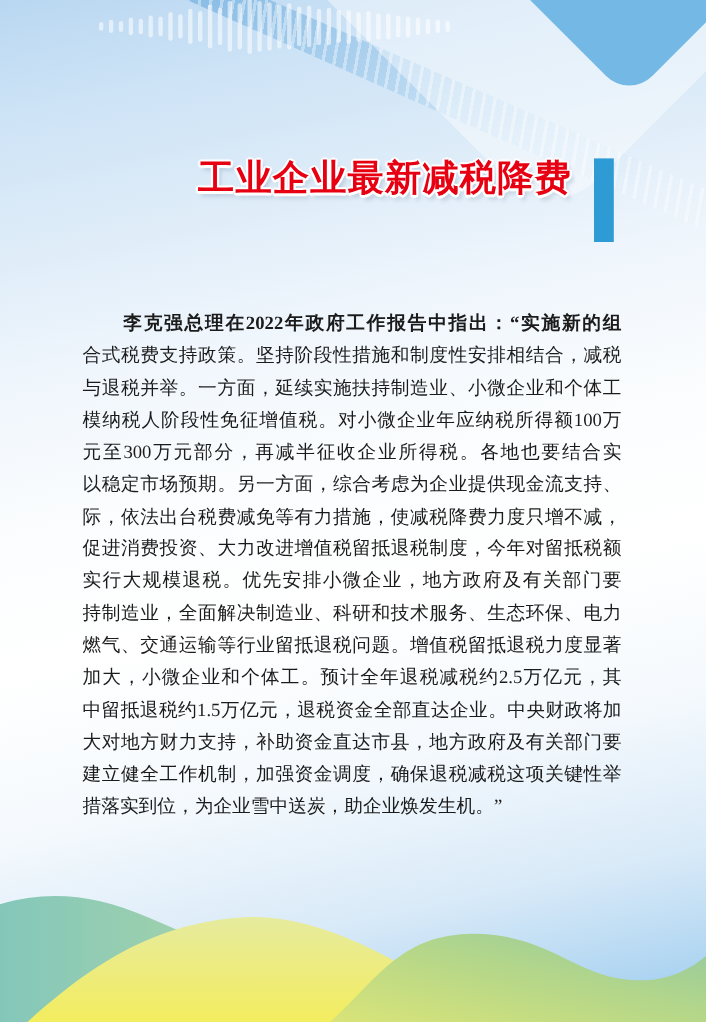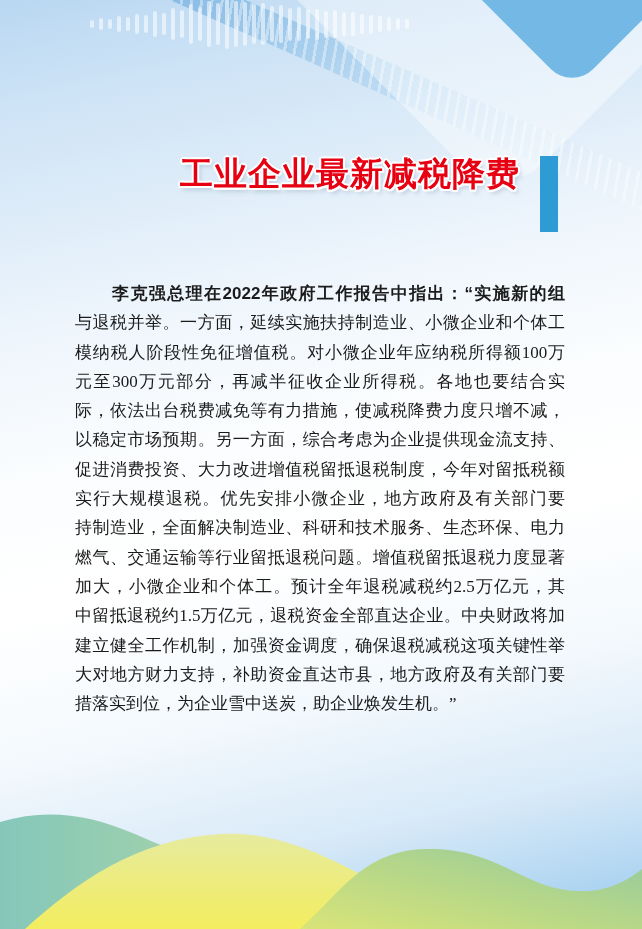--- a/index.html
+++ b/index.html
@@ -31,21 +31,21 @@
   .diamond-light{
     top:-230px;right:-40px;width:360px;height:360px;border-radius:60px;
     background:rgba(255,255,255,0.42);z-index:1;
   }
   .diamond-blue{
     top:-103px;right:-10px;width:160px;height:160px;border-radius:30px;
     background:#74b9e6;z-index:3;
   }
   
   .title-block{
-    position:absolute;top:152px;right:84px;display:flex;align-items:flex-start;z-index:5;
+    position:absolute;top:140px;right:84px;display:flex;align-items:flex-start;z-index:5;
   }
   .title-lines{text-align:right;}
   .title-lines h1{
     margin:0;font-family:"Liberation Sans","DejaVu Sans",sans-serif;
     font-weight:bold;font-size:33px;line-height:44px;letter-spacing:1px;
     color:#e60012;
     text-shadow:
       -2px 0 0 #fff, 2px 0 0 #fff, 0 -2px 0 #fff, 0 2px 0 #fff,
       -1.5px -1.5px 0 #fff, 1.5px -1.5px 0 #fff,
       -1.5px 1.5px 0 #fff, 1.5px 1.5px 0 #fff,
@@ -60,21 +60,21 @@
   .bodytext{
     position:absolute;top:279px;left:75px;width:490px;z-index:5;
     color:#1b1b1b;font-size:17px;
   }
   .bodytext .line{
     height:29.3px;line-height:29.3px;
     text-align:justify;text-align-last:justify;
     overflow:hidden;white-space:nowrap;
   }
   .bodytext .line.first{
-    font-family:Liberation Sans, sans-serif;
+    font-family:Liberation Serif, serif;
     font-weight:bold;text-indent:37px;
   }
   .bodytext .line.last{text-align-last:left;}
   
   .waves{position:absolute;left:0;bottom:0;width:642px;height:140px;z-index:4;display:block;}
 </style>
 </head>
 <body>
 
 <div class="page">
@@ -123,33 +123,34 @@
 
   <header class="title-block">
     <div class="title-lines">
       <h1 style="color: rgb(230, 0, 18);">工业企业最新减税降费</h1>
     </div>
     <div class="title-bar" style="background: rgb(47, 155, 213);"></div>
   </header>
 
   <main class="bodytext" style="color: rgb(27, 27, 27);">
       <div class="line first">李克强总理在2022年政府工作报告中指出：“实施新的组</div>
+      <div class="line">合式税费支持政策。坚持阶段性措施和制度性安排相结合，减税</div>
       <div class="line">与退税并举。一方面，延续实施扶持制造业、小微企业和个体工</div>
       <div class="line">模纳税人阶段性免征增值税。对小微企业年应纳税所得额100万</div>
       <div class="line">元至300万元部分，再减半征收企业所得税。各地也要结合实</div>
+      <div class="line">以稳定市场预期。另一方面，综合考虑为企业提供现金流支持、</div>
       <div class="line">际，依法出台税费减免等有力措施，使减税降费力度只增不减，</div>
-      <div class="line">以稳定市场预期。另一方面，综合考虑为企业提供现金流支持、</div>
       <div class="line">促进消费投资、大力改进增值税留抵退税制度，今年对留抵税额</div>
       <div class="line">实行大规模退税。优先安排小微企业，地方政府及有关部门要</div>
       <div class="line">持制造业，全面解决制造业、科研和技术服务、生态环保、电力</div>
       <div class="line">燃气、交通运输等行业留抵退税问题。增值税留抵退税力度显著</div>
       <div class="line">加大，小微企业和个体工。预计全年退税减税约2.5万亿元，其</div>
       <div class="line">中留抵退税约1.5万亿元，退税资金全部直达企业。中央财政将加</div>
+      <div class="line">大对地方财力支持，补助资金直达市县，地方政府及有关部门要</div>
       <div class="line">建立健全工作机制，加强资金调度，确保退税减税这项关键性举</div>
-      <div class="line">大对地方财力支持，补助资金直达市县，地方政府及有关部门要</div>
       <div class="line last">措落实到位，为企业雪中送炭，助企业焕发生机。”</div>
     </main>
 
   <svg class="waves" viewBox="0 0 642 140" preserveAspectRatio="none">
     <defs>
       <linearGradient id="g-teal" x1="0" y1="0" x2="1" y2="0">
         <stop offset="0" stop-color="#84c7ba"></stop>
         <stop offset="0.5" stop-color="#b6d9a0"></stop>
         <stop offset="1" stop-color="#d8e596"></stop>
       </linearGradient>

